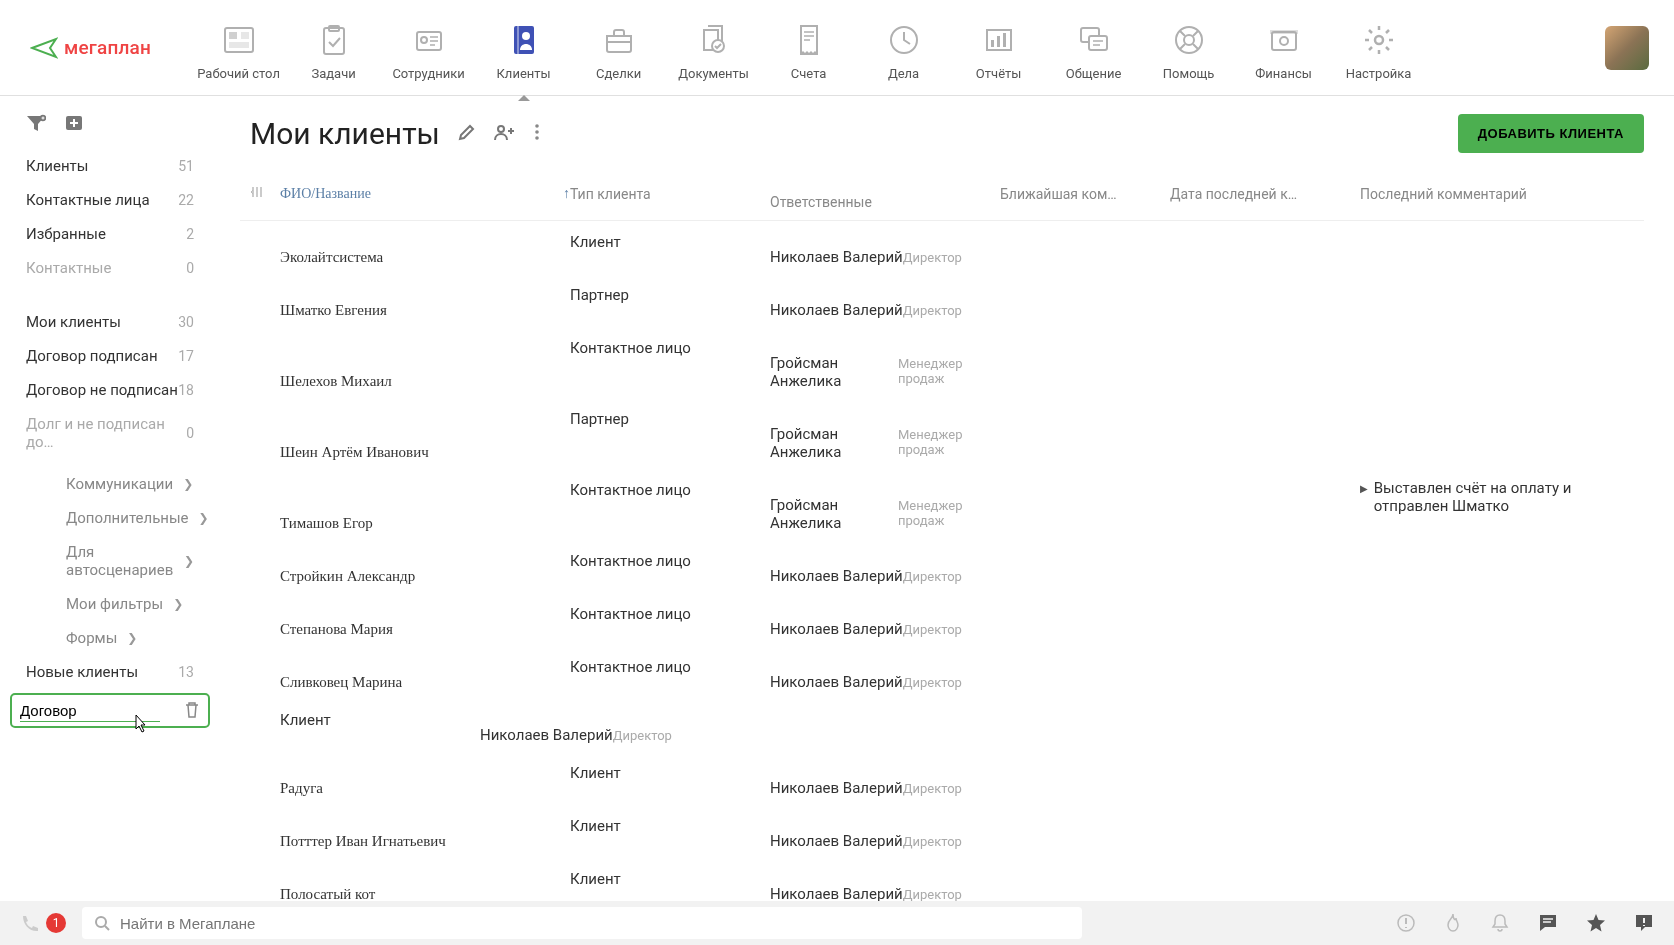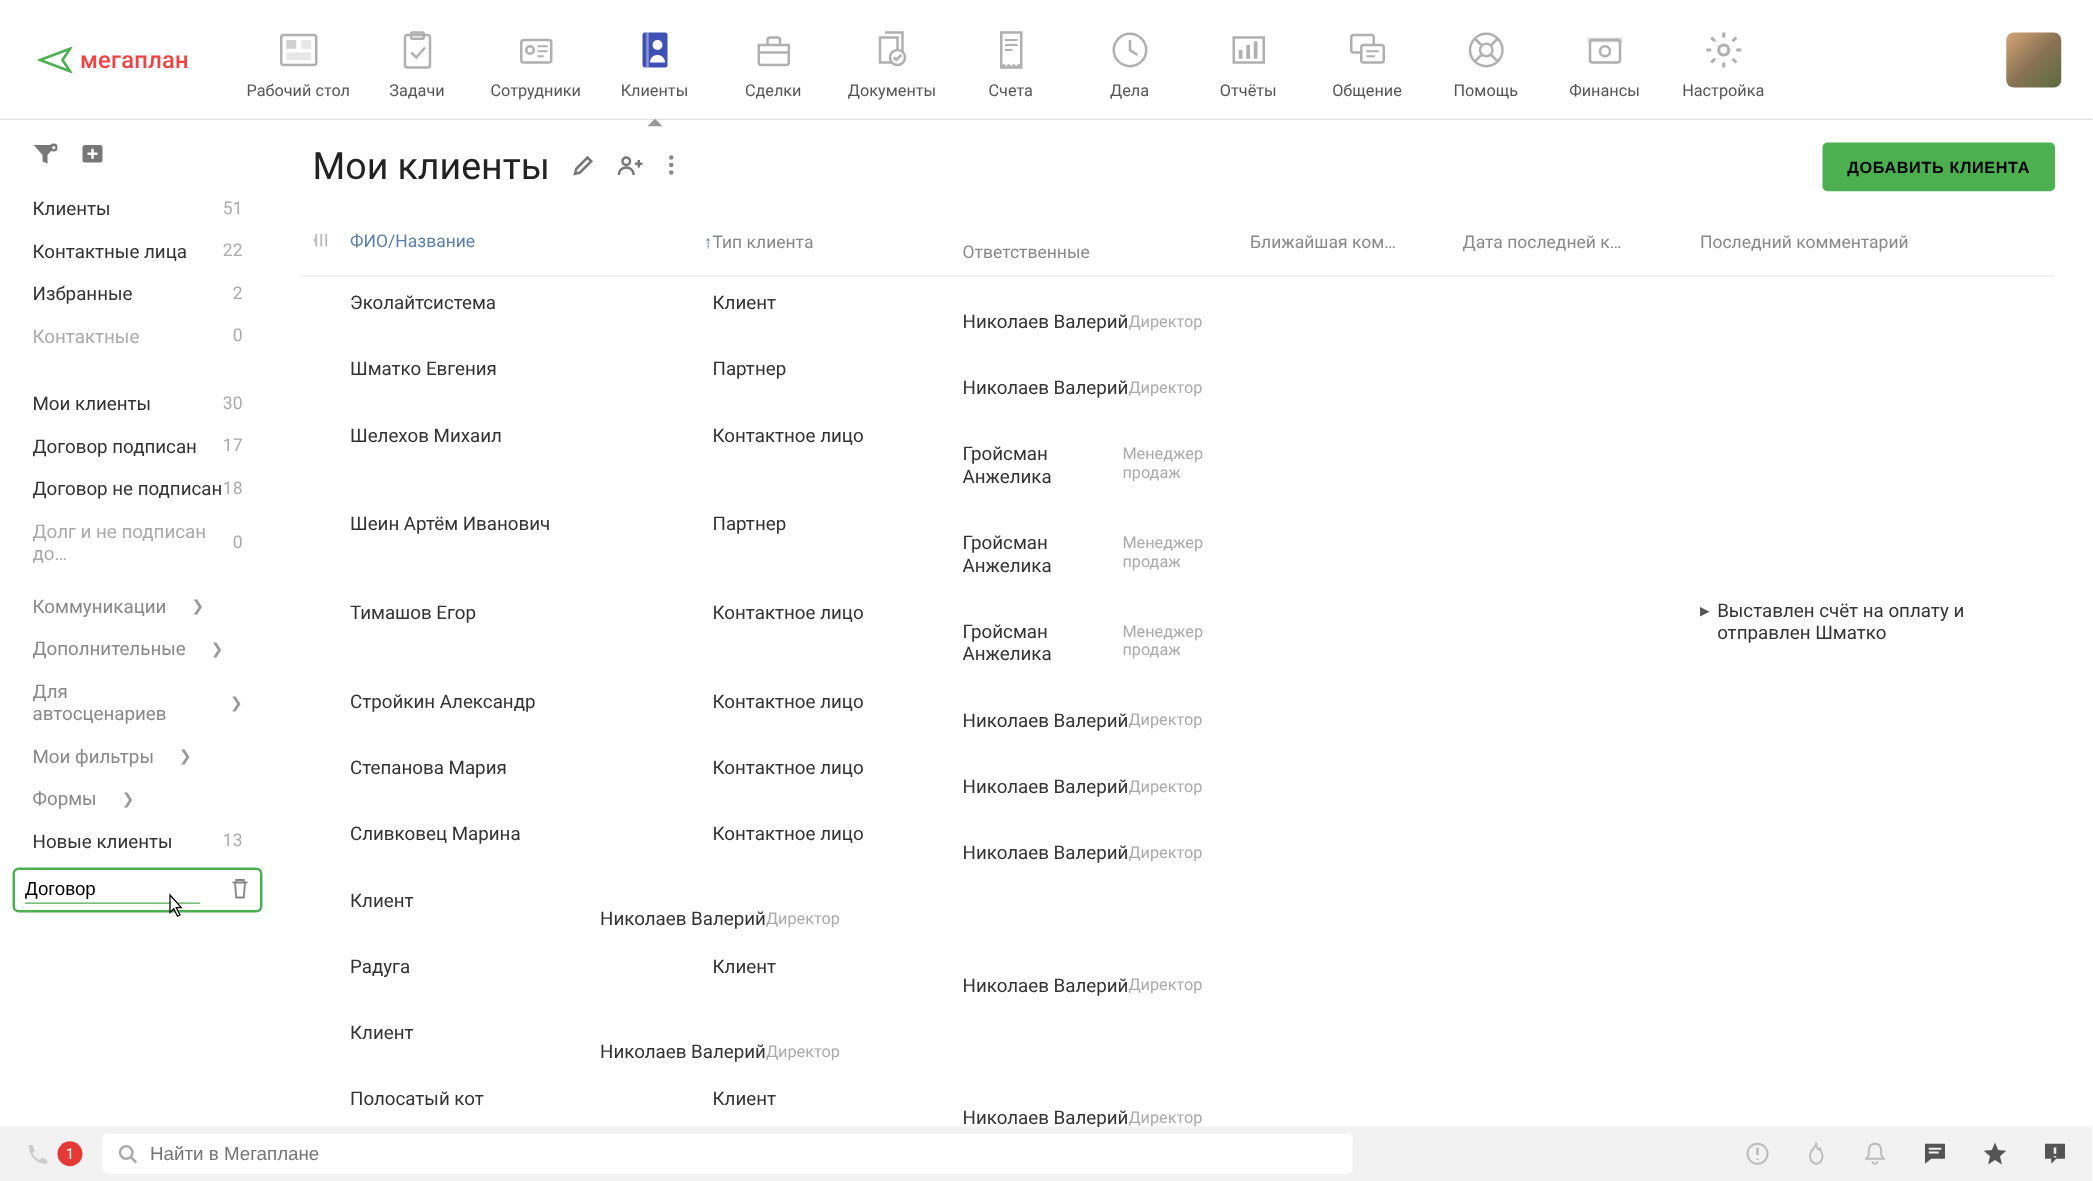--- a/index.html
+++ b/index.html
@@ -24,38 +24,38 @@
   
   
   .sidebar { width:220px; padding:10px 0 0 0; background:#fff; overflow-y:auto; }
   .side-actions { display:flex; gap:18px; padding:8px 26px 14px; }
   .side-actions svg { color:#777; cursor:pointer; }
   .side-item { display:flex; justify-content:space-between; align-items:center; padding:8px 26px; font-size:15px; cursor:pointer; color:#333; }
   .side-item .cnt { color:#aaa; font-size:14px; }
   .side-item.muted { color:#aaa; }
   .side-sep { height:20px; }
   .side-item .chev { color:#999; margin-left:4px; font-size:12px; }
-  .side-item.expandable { justify-content:flex-start; gap:16px; color:#888; }
+  .side-item.expandable { justify-content:flex-start; gap:6px; color:#888;margin-left:40px; }
   .side-edit { margin:4px 10px; border:2px solid #4CAF50; border-radius:5px; padding:6px 8px 4px; display:flex; align-items:center; justify-content:space-between; position:relative; }
   .side-edit input { border:none; outline:none; font-size:15px; width:140px; border-bottom:1px solid #4CAF50; padding-bottom:2px; }
   .side-edit .trash { color:#888; cursor:pointer; }
   .cursor-icon { position:absolute; left:118px; top:18px; pointer-events:none; }
   
   
   .content { flex:1; background:#fff; display:flex; flex-direction:column; overflow:hidden; }
   .content-header { display:flex; align-items:center; padding:18px 30px 14px 30px; gap:18px; }
   .page-title { font-size:30px; font-weight:400; color:#222; }
   .hdr-icon { color:#888; cursor:pointer; }
   .add-btn { margin-left:auto; background:#4CAF50; color:#000000; border:none; border-radius:4px; padding:12px 20px; font-size:13px; font-weight:600; letter-spacing:0.5px; cursor:pointer; }
   
   
   .table-wrap { flex:1; overflow-y:auto; padding:0 30px 0 20px; }
   .thead { display:flex; align-items:center; padding:10px 10px 10px 10px; border-bottom:1px solid #eee; color:#888; font-size:14px; position:sticky; top:0; background:#fff; }
   .col-handle { width:30px; }
-  .col-name { width:290px; color:#5B7FA6; cursor:pointer; display:flex; align-items:flex-start; gap:6px; }
+  .col-name { width:290px; color:#5B7FA6; cursor:pointer; display:flex; align-items:flex-end; gap:6px;font-family:Liberation Serif, serif; }
   .col-type { width:200px; }
   .col-resp { width:230px;margin-top:17px; }
   .col-comm { width:170px; }
   .col-date { width:190px; }
   .col-last { flex:1; }
   .thead .sort-icon { color:#5B7FA6; }
   
   .row { display:flex; padding:10px 10px 8px 10px; font-size:15px; }
   .row .col-handle{}
   .row .col-name { color:#333; padding-top:2px; }
@@ -467,20 +467,21 @@
     <div class="col-resp">
               <span class="resp-name">Николаев Валерий</span>
               <span class="resp-role">Директор</span>
             </div>
     <div class="col-comm"></div>
     <div class="col-date"></div>
     <div class="col-last"></div>
           </div>
           <div class="row">
             <div class="col-handle"></div>
+    <div class="col-name">Потттер Иван Игнатьевич</div>
     <div class="col-type">Клиент</div>
     <div class="col-resp">
               <span class="resp-name">Николаев Валерий</span>
               <span class="resp-role">Директор</span>
             </div>
     <div class="col-comm"></div>
     <div class="col-date"></div>
     <div class="col-last"></div>
           </div>
           <div class="row">

